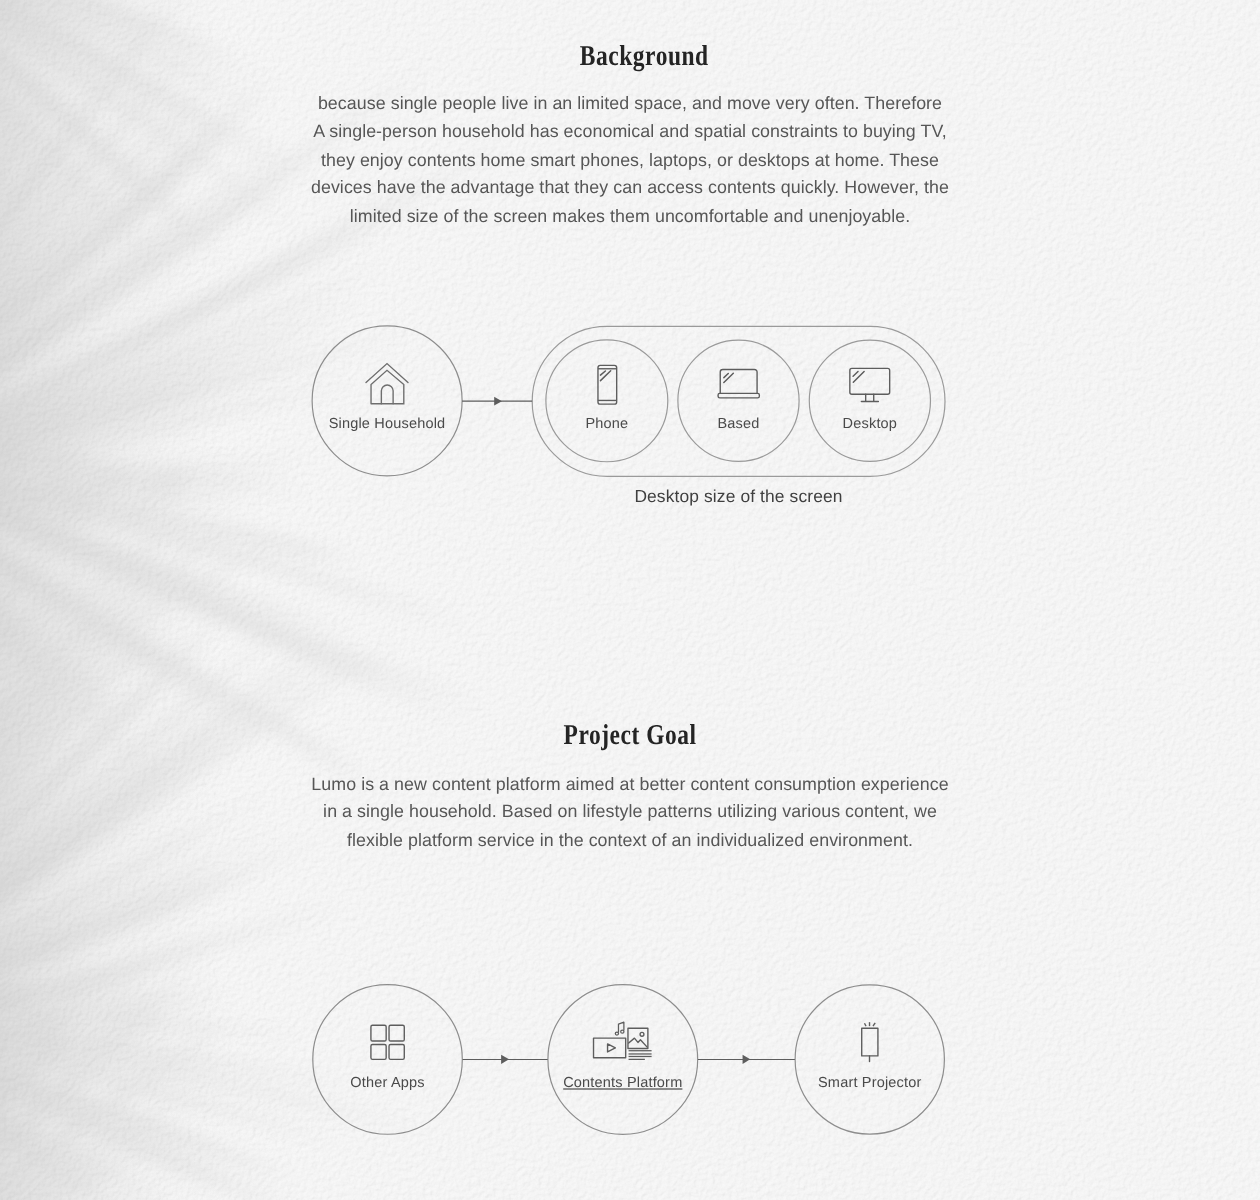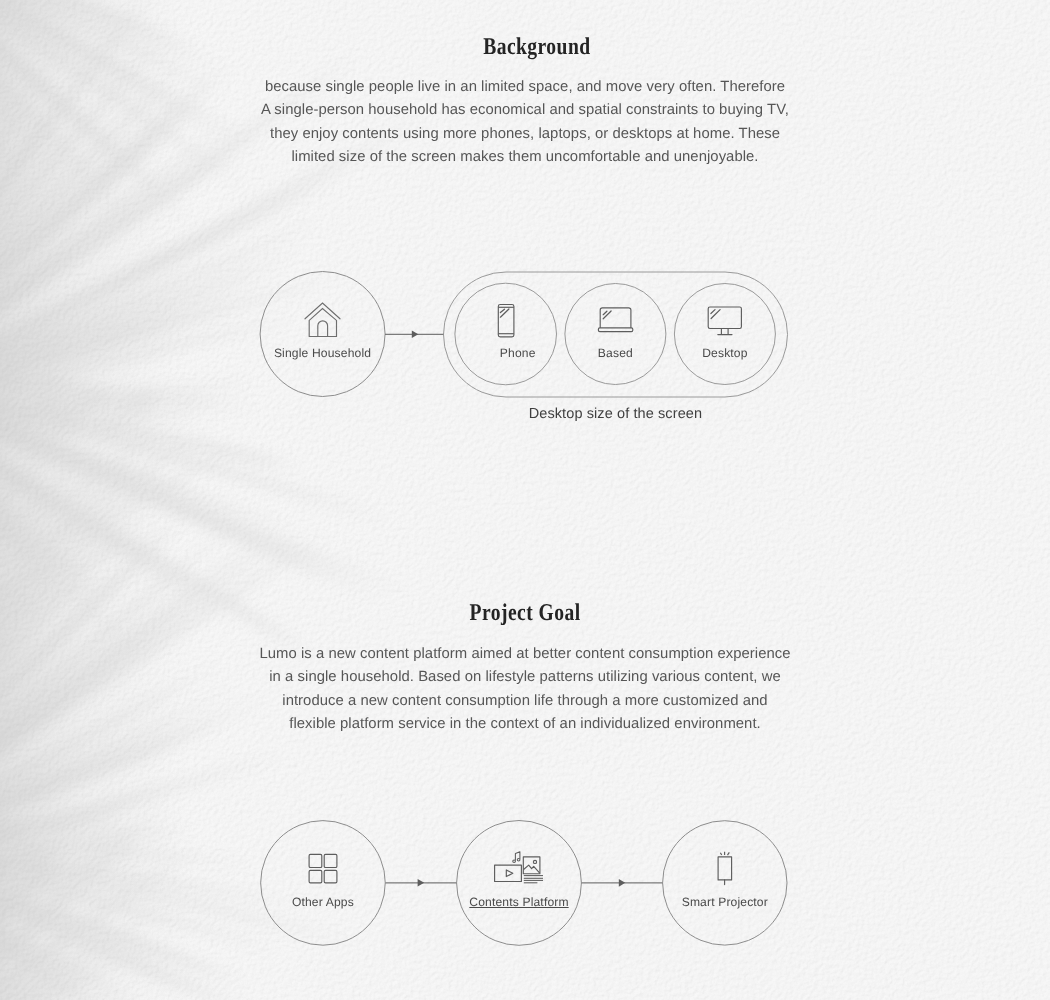--- a/index.html
+++ b/index.html
@@ -229,21 +229,22 @@
     <rect width="1050" height="1000" filter="url(#paper)" opacity="0.20" style="mix-blend-mode:multiply"></rect>
     <rect width="1050" height="1000" filter="url(#paper2)" opacity="0.42"></rect>
   </svg>
 
   <div class="content">
 
     <div class="section-title" style="top:34px;padding-left:24px;"><span>Background</span></div>
     <div class="body-copy" style="top:76px;">
       <div class="pline">because single people live in an limited space, and move very often. Therefore</div>
       <div class="pline">A single-person household has economical and spatial constraints to buying TV,</div>
-      <div class="pline">they enjoy contents using more phones, laptops, or desktops at home. These</div>
+      <div class="pline">they enjoy contents home smart phones, laptops, or desktops at home. These</div>
+      <div class="pline">devices have the advantage that they can access contents quickly. However, the</div>
       <div class="pline">limited size of the screen makes them uncomfortable and unenjoyable.</div>
     </div>
 
     <svg class="diagram" style="top:255px; left:0;" width="1050" height="170">
 
       <rect x="443.5" y="17" width="344" height="125" rx="62.5" ry="62.5" fill="none" stroke="#9a9a9a" stroke-width="1"></rect>
 
       <circle cx="322.6" cy="79" r="62.5" fill="none" stroke="#8d8d8d" stroke-width="1"></circle>
 
       <circle cx="505.7" cy="79" r="50.8" fill="none" stroke="#9a9a9a" stroke-width="1"></circle>
@@ -280,30 +281,29 @@
         <rect x="708.2" y="52.0" width="33.2" height="21.5" rx="1.7" ry="1.7"></rect>
         <line x1="721.4" y1="73.5" x2="721.4" y2="79.2"></line>
         <line x1="728.1" y1="73.5" x2="728.1" y2="79.2"></line>
         <line x1="717.8" y1="79.6" x2="732.0" y2="79.6"></line>
         <line x1="710.9" y1="58.5" x2="715.0" y2="54.6" stroke-width="1.25"></line>
         <line x1="711.1" y1="63.5" x2="720.1" y2="54.6" stroke-width="1.25"></line>
       </g>
     </svg>
 
     <div class="node-label" style="left:322.5px; top:346px;">Single Household</div>
-    <div class="node-label" style="left:505.7px; top:346px;margin-left:12px;">Phone</div>
+    <div class="node-label" style="left:505.7px; top:346px;">Phone</div>
     <div class="node-label" style="left:615.4px; top:346px;">Based</div>
     <div class="node-label" style="left:724.9px; top:346px;">Desktop</div>
     <div class="caption" style="left:615.4px; top:405.5px;">Desktop size of the screen</div>
 
     <div class="section-title" style="top:600px;"><span>Project Goal</span></div>
     <div class="body-copy" style="top:643px;">
       <div class="pline">Lumo is a new content platform aimed at better content consumption experience</div>
       <div class="pline">in a single household. Based on lifestyle patterns utilizing various content, we</div>
-      <div class="pline">introduce a new content consumption life through a more customized and</div>
       <div class="pline">flexible platform service in the context of an individualized environment.</div>
     </div>
 
     <svg class="diagram" style="top:805px; left:0;" width="1050" height="170">
       <circle cx="322.95" cy="77.9" r="62.3" fill="none" stroke="#8d8d8d" stroke-width="1"></circle>
       <circle cx="519.0" cy="77.9" r="62.4" fill="none" stroke="#8d8d8d" stroke-width="1"></circle>
       <circle cx="724.8" cy="77.9" r="62.2" fill="none" stroke="#8d8d8d" stroke-width="1"></circle>
       <g>
         <line x1="385.5" y1="77.9" x2="456.4" y2="77.9" stroke="#5d5d5d" stroke-width="1"></line>
         <polygon points="417.6,73.9 424.2,77.7 417.6,81.6" fill="#5d5d5d"></polygon>

